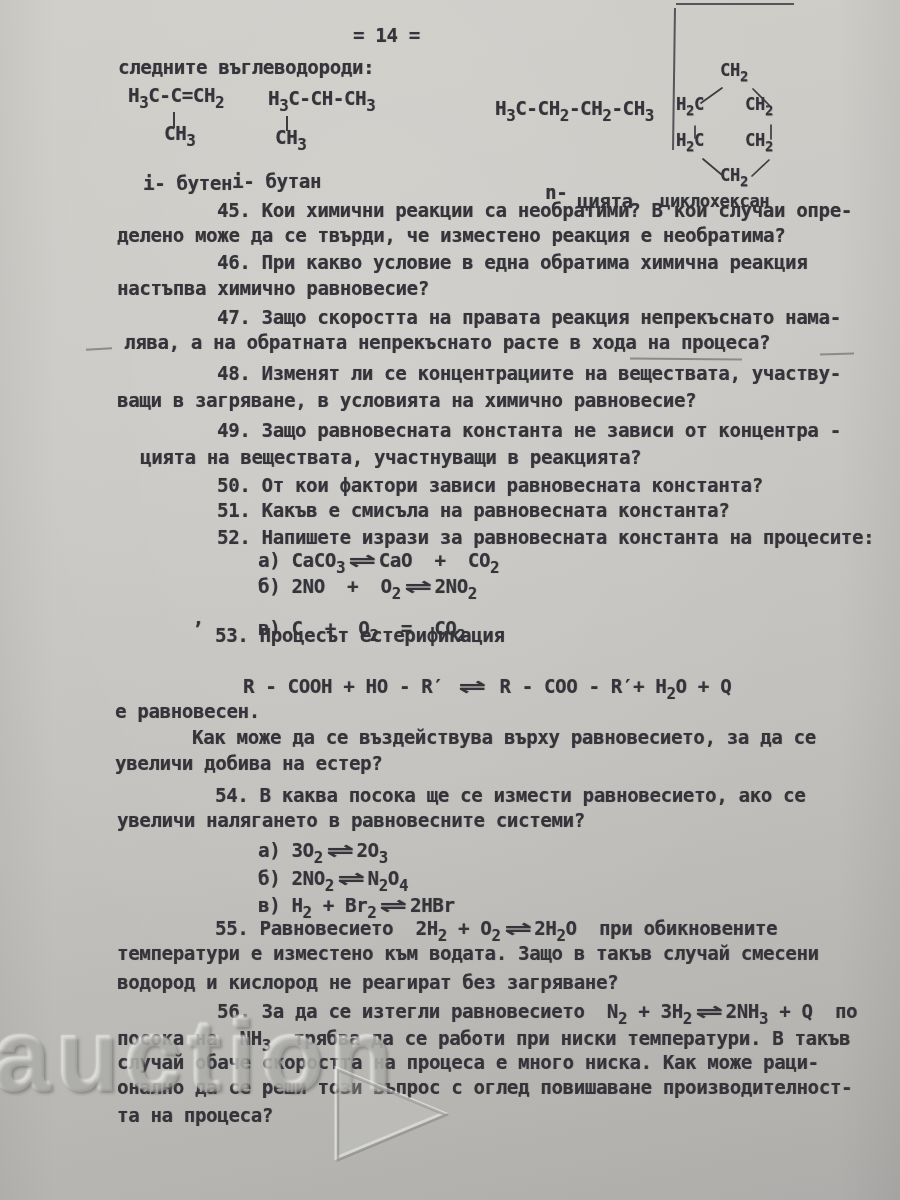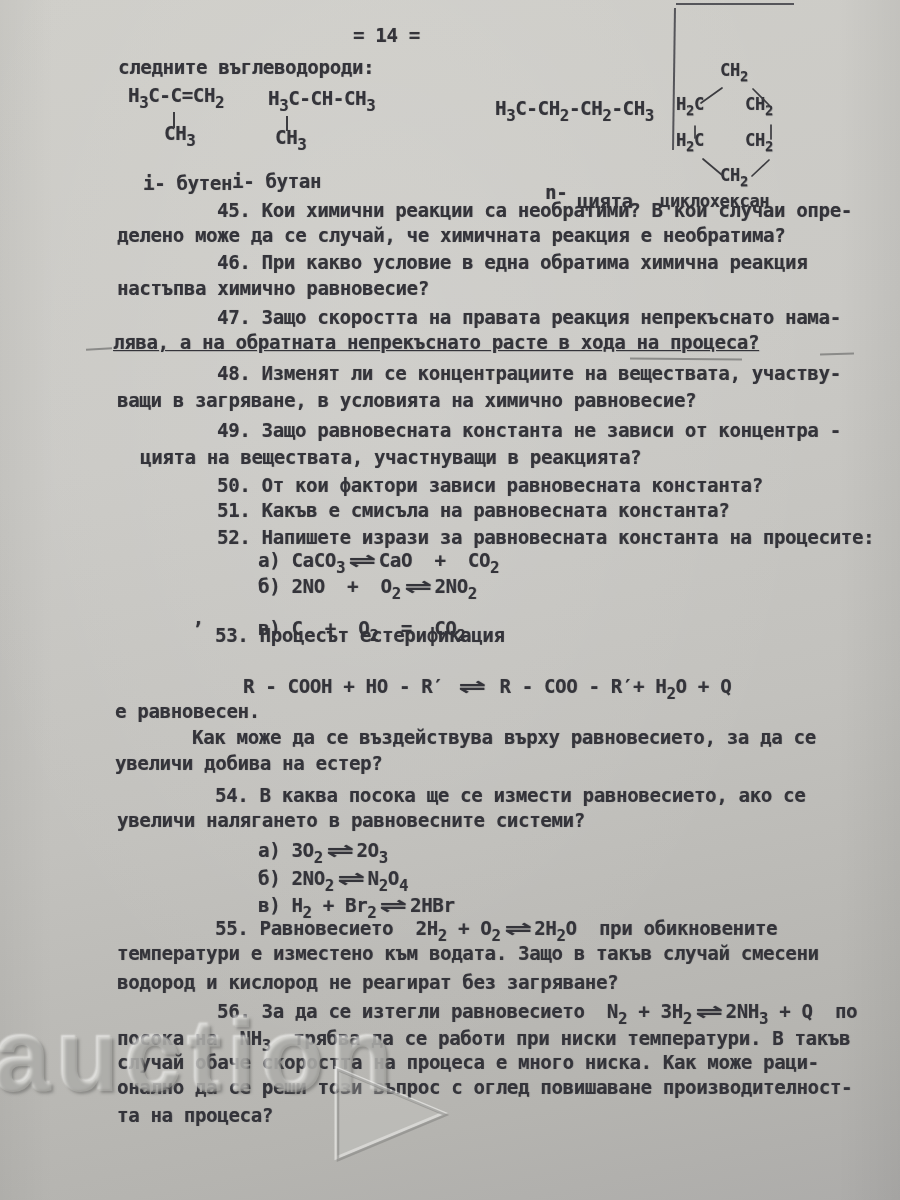--- a/index.html
+++ b/index.html
@@ -70,25 +70,25 @@
       <div class="tline" style="left: 545px; top: 182px;">n-</div>
       <div class="tline" style="left: 577px; top: 191px;">цията</div>
       <div class="tline small" style="left: 660px; top: 192px;">циклохексан</div>
       <div class="tline atom" style="left: 720px; top: 61px;">CH<sub>2</sub></div>
       <div class="tline atom" style="left: 676px; top: 95px;">H<sub>2</sub>C</div>
       <div class="tline atom" style="left: 745px; top: 95px;">CH<sub>2</sub></div>
       <div class="tline atom" style="left: 676px; top: 131px;">H<sub>2</sub>C</div>
       <div class="tline atom" style="left: 745px; top: 131px;">CH<sub>2</sub></div>
       <div class="tline atom" style="left: 720px; top: 166px;">CH<sub>2</sub></div>
       <div class="tline" style="left: 217px; top: 200px;">45. Кои химични реакции са необратими? В кои случаи опре-</div>
-      <div class="tline" style="left: 117px; top: 225px;">делено може да се случай, че химичната реакция е необратима?</div>
+      <div class="tline" style="left: 117px; top: 225px;">делено може да се твърди, че изместено реакция е необратима?</div>
       <div class="tline" style="left: 217px; top: 252px;">46. При какво условие в една обратима химична реакция</div>
       <div class="tline" style="left: 117px; top: 278px;">настъпва химично равновесие?</div>
       <div class="tline" style="left: 217px; top: 307px;">47. Защо скоростта на правата реакция непрекъснато нама-</div>
-      <div class="tline" style="left: 113px; top: 332px; text-decoration: underline;">лява, а на обратната непрекъснато расте в хода на процеса?</div>
+      <div class="tline" style="left: 124px; top: 332px;">лява, а на обратната непрекъснато расте в хода на процеса?</div>
       <div class="tline" style="left: 217px; top: 363px;">48. Изменят ли се концентрациите на веществата, участву-</div>
       <div class="tline" style="left: 117px; top: 390px;">ващи в загряване, в условията на химично равновесие?</div>
       <div class="tline" style="left: 217px; top: 420px;">49. Защо равновесната константа не зависи от концентра -</div>
       <div class="tline" style="left: 117px; top: 447px; padding-left: 23px;">цията на веществата, участнуващи в реакцията?</div>
       <div class="tline" style="left: 217px; top: 475px;">50. От кои фактори зависи равновесната константа?</div>
       <div class="tline" style="left: 217px; top: 500px;">51. Какъв е смисъла на равновесната константа?</div>
       <div class="tline" style="left: 217px; top: 527px;">52. Напишете изрази за равновесната константа на процесите:</div>
       <div class="tline" style="left: 258px; top: 550px;">а) CaCO<sub>3</sub><span class="arrw">⇌</span>CaO  +  CO<sub>2</sub></div>
       <div class="tline" style="left: 258px; top: 576px;">б) 2NO  +  O<sub>2</sub><span class="arrw">⇌</span>2NO<sub>2</sub></div>
       <div class="tline" style="left: 258px; top: 618px;">в) C  +  O<sub>2</sub>  =  CO<sub>2</sub></div>

